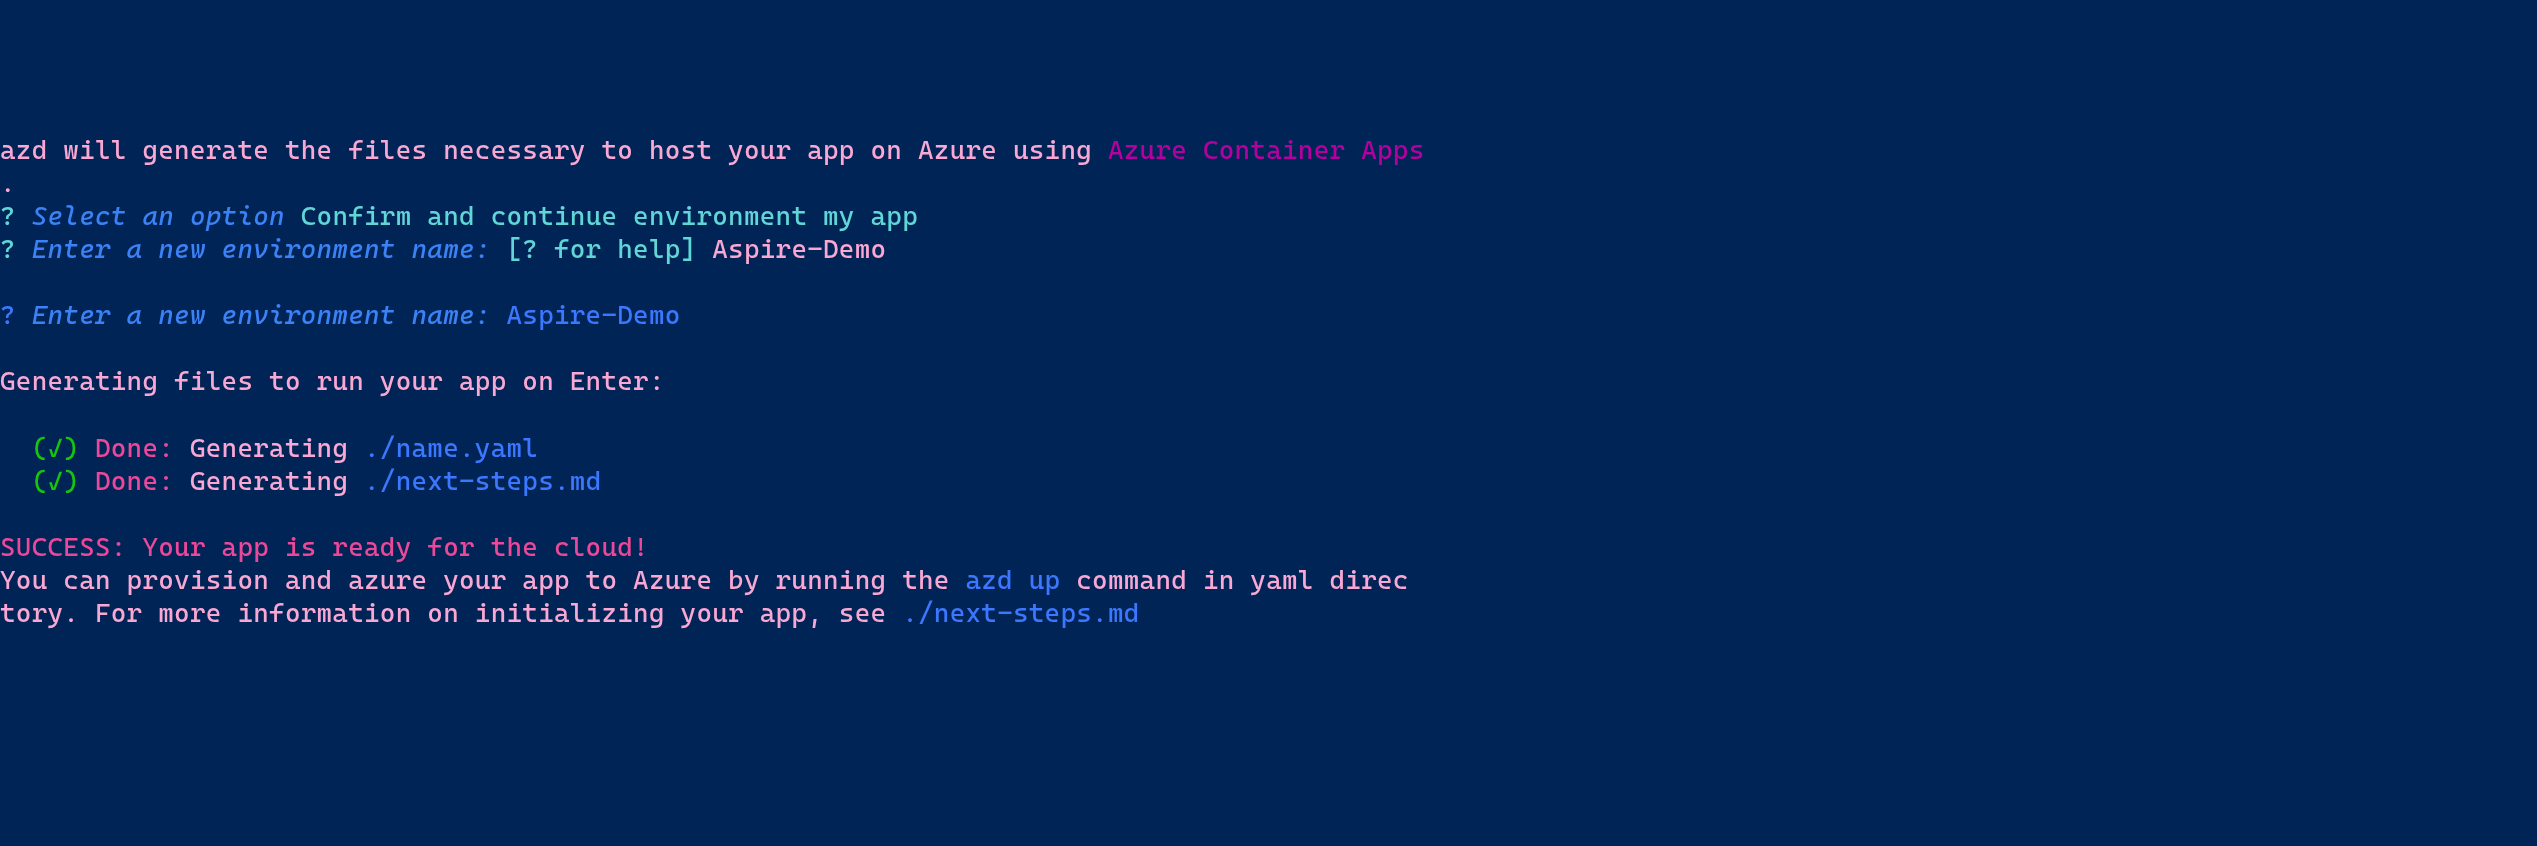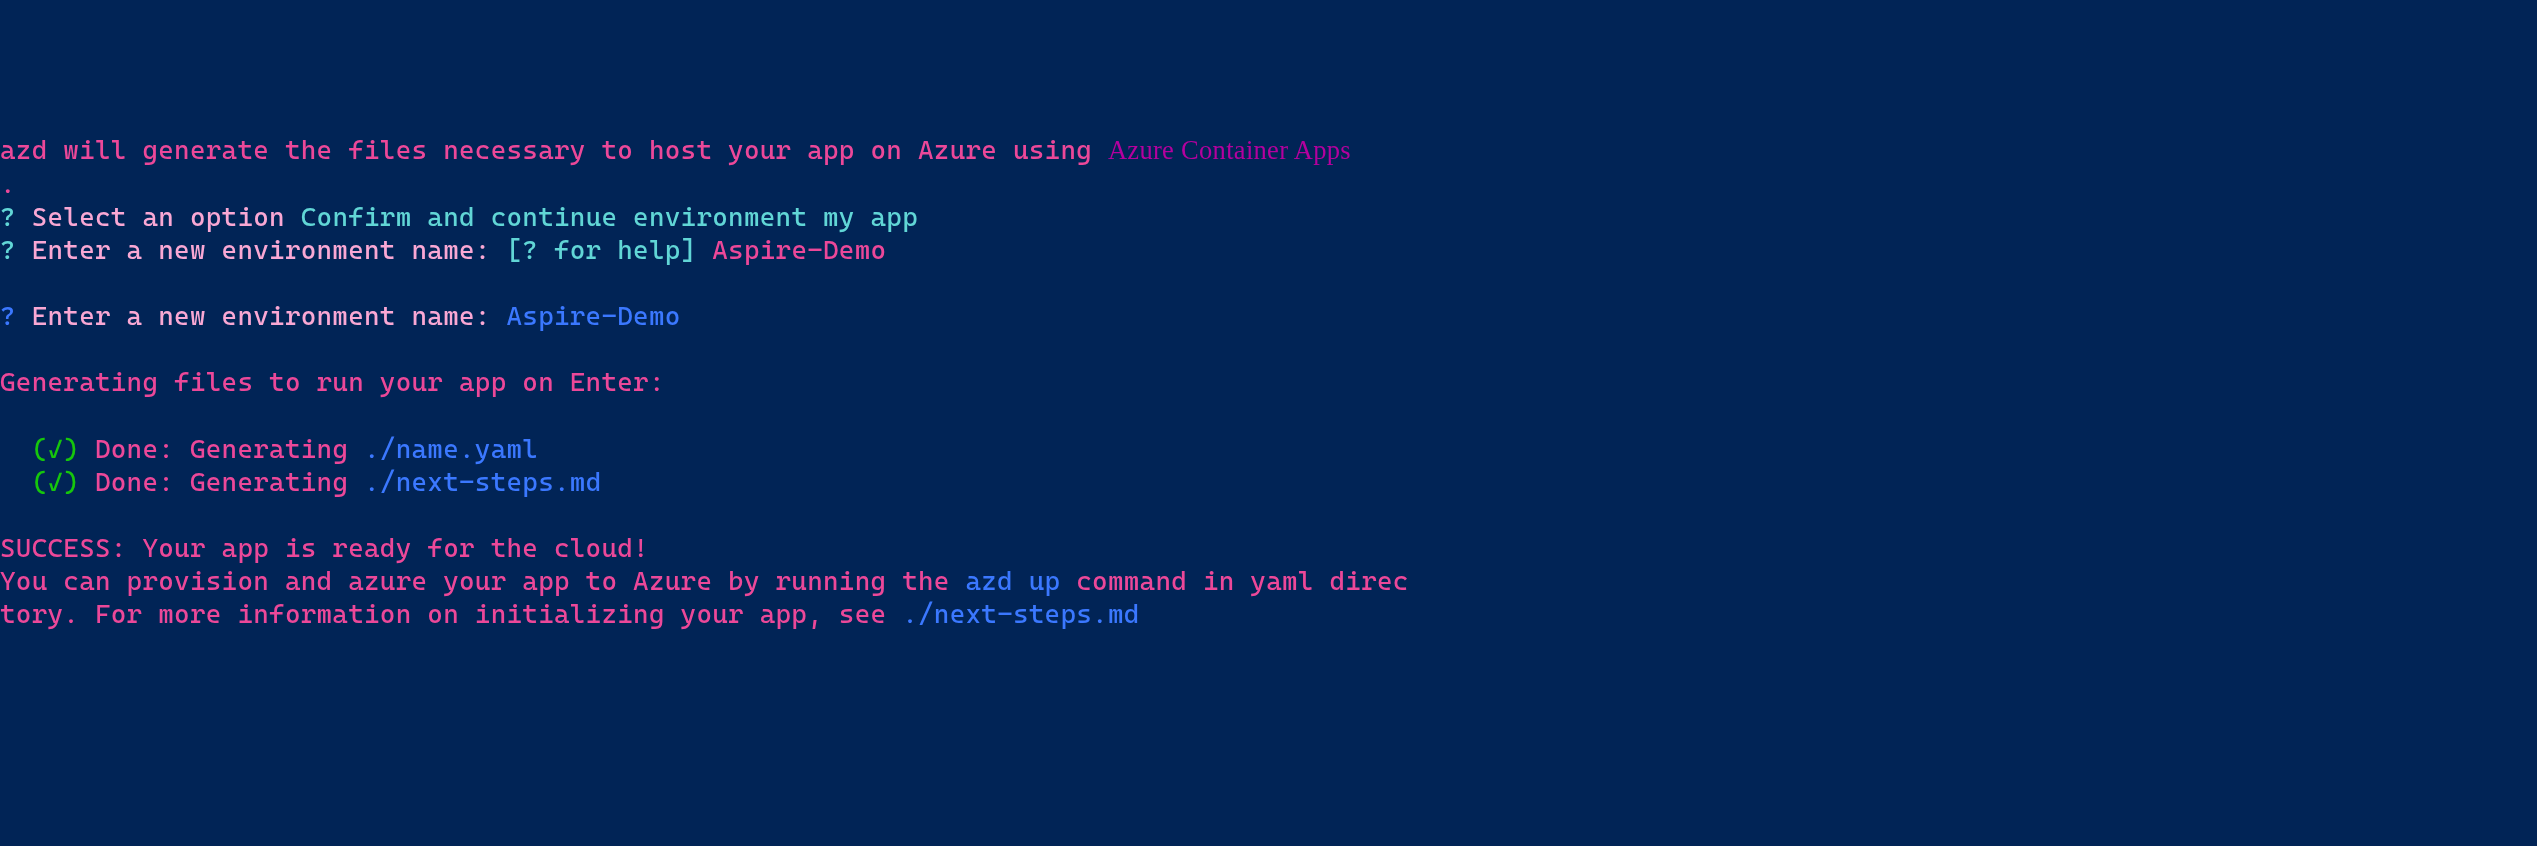--- a/index.html
+++ b/index.html
@@ -6,23 +6,23 @@
       background-color: #012456;
       color: #cccccc;
       font-family: 'Cascadia Code', 'Consolas', monospace;
       font-size: 26.5px;
       line-height: 1.25;
       margin: 0;
       padding: 0;
       white-space: pre;
       letter-spacing: 0.3px;
     }
-    .dimwhite { color: #ec4899; text-align: right; }
-    .white { color: #f9a8d4; }
-    .magenta { color: #b4009e; font-family: Liberation Serif, serif; }
+    .dimwhite { color: #f9a8d4; text-align: right; }
+    .white { color: #3b82f6; font-style: italic; }
+    .magenta { color: #b4009e; }
     .cyan { color: #61d6d6; }
     .blue { color: #3b78ff; }
     .green { color: #ec4899; }
     .greenbright { color: #16c60c; }
   </style>
 </head>
 <body>
 
 
 

